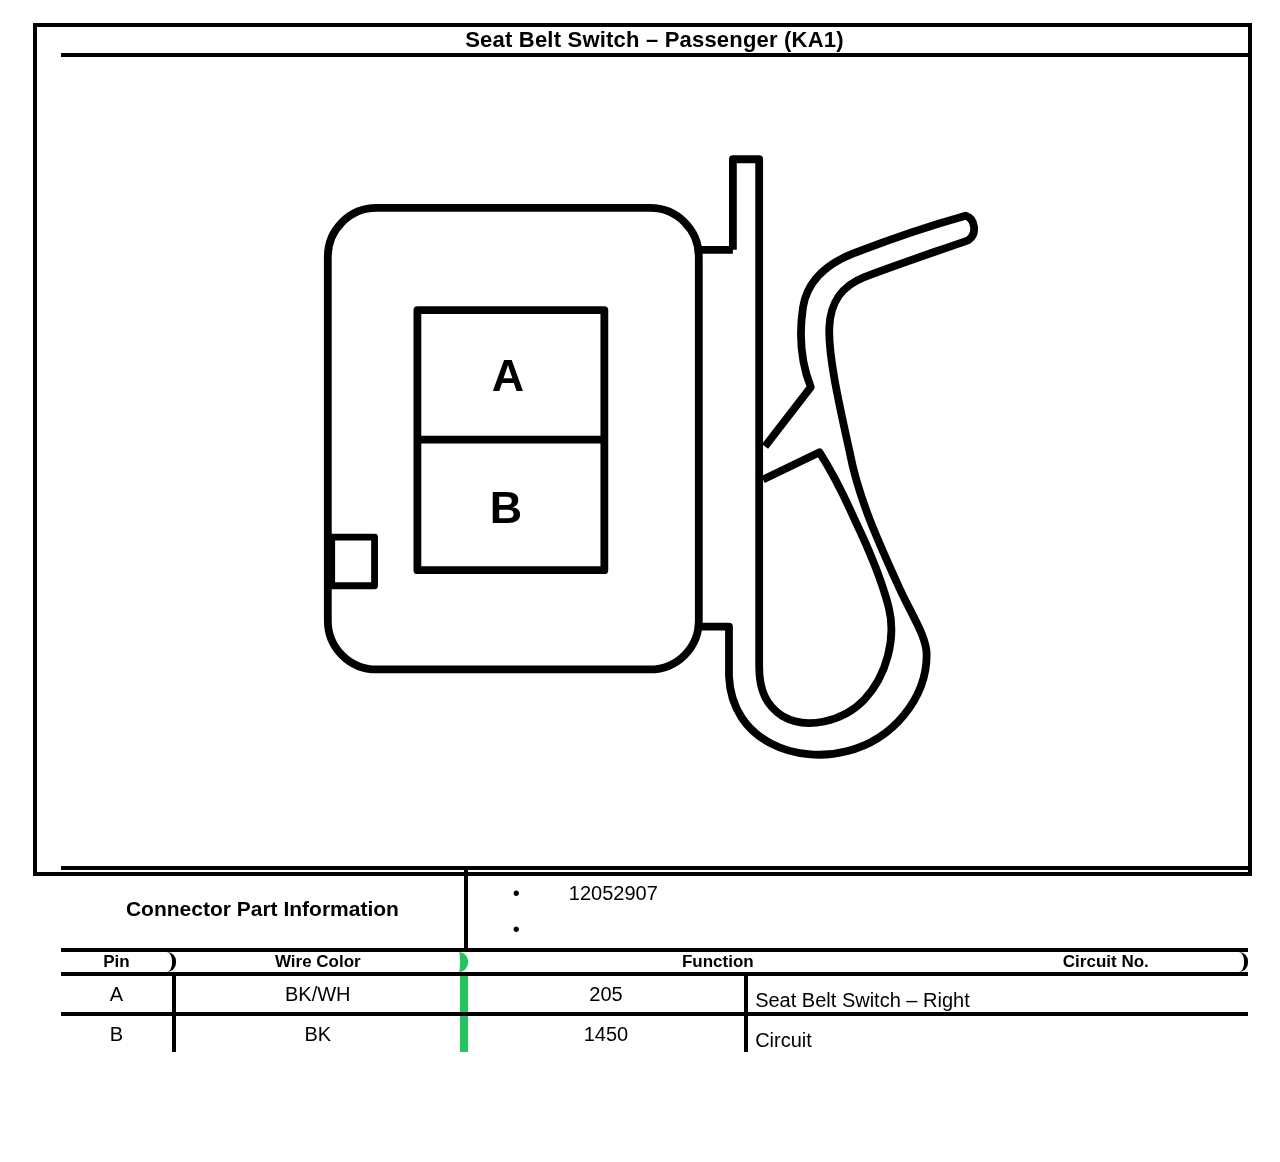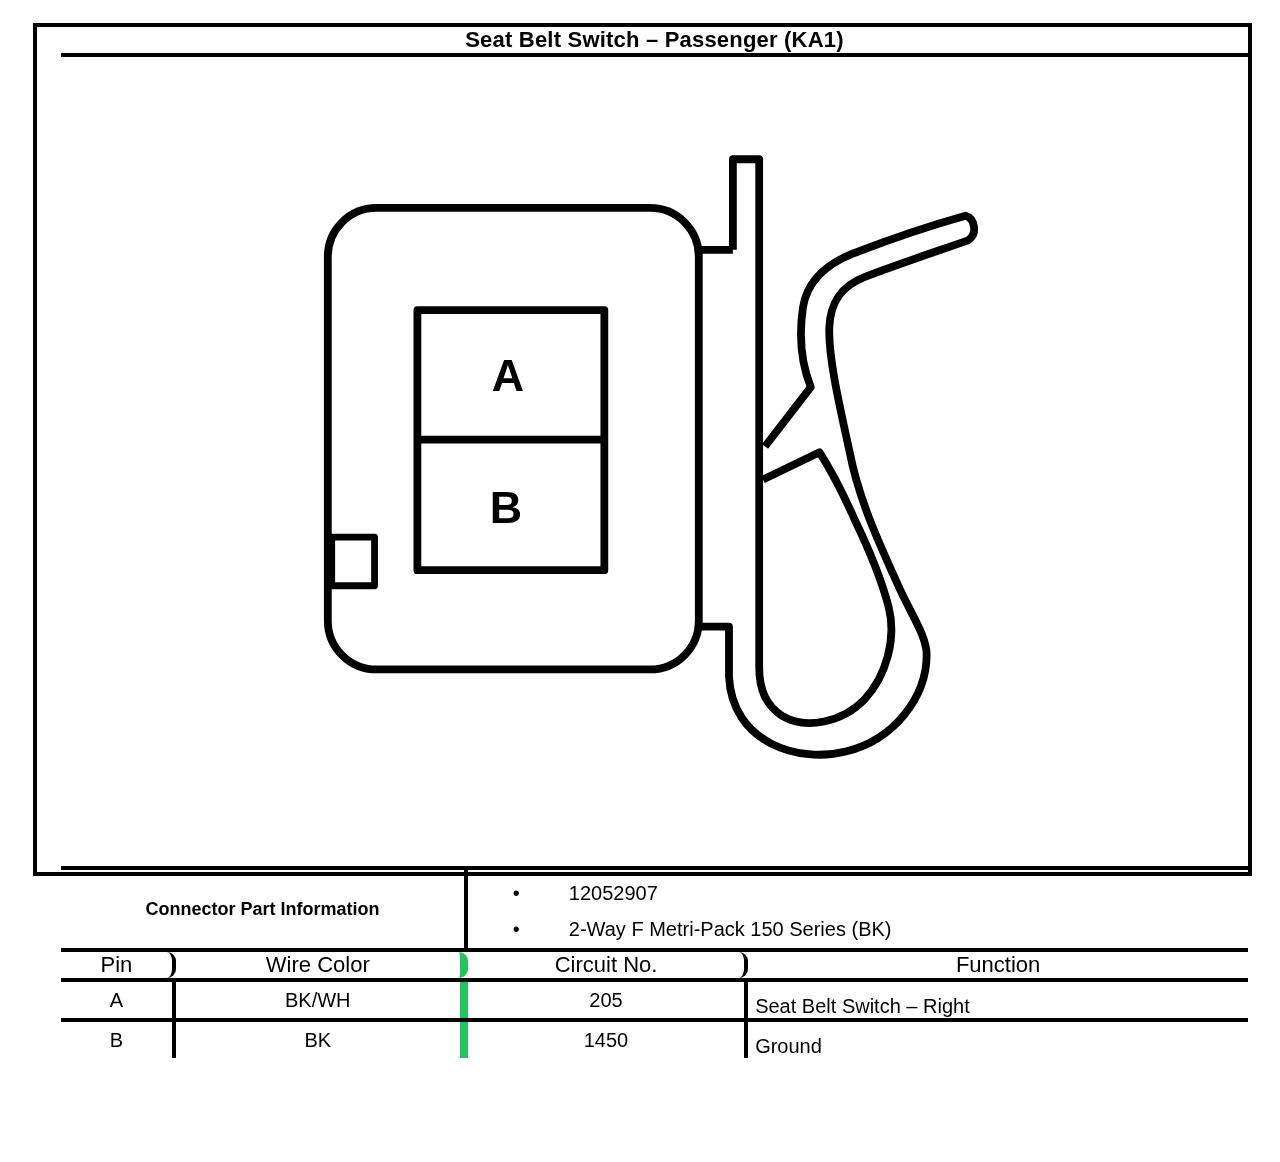--- a/index.html
+++ b/index.html
@@ -40,21 +40,21 @@
   }
   .diagram-row svg { width: 100%; height: 100%; display: block; }
 
   .cpi-row { height: 120px; border-bottom: 4px solid #000; }
   .cpi-left {
     width: 415px;
     border-right: 4px solid #000;
     display: flex; align-items: center; justify-content: center;
     text-align: center;
   }
-  .cpi-left span { font-weight: bold; font-size: 18px; }
+  .cpi-left span { font-weight: bold; font-size: 21px; }
   .cpi-right {
     width: 796px;
     padding-top: 6px;
     display: flex; flex-direction: column;
   }
   .bullet-line {
     display: flex;
     align-items: baseline;
     padding-left: 45px;
     height: 36px;
@@ -69,21 +69,21 @@
   .header-row { height: 44px; }
   .data-row { height: 41px; }
   .header-row, .data-row { border-bottom: 4px solid #000; }
   .data-row:last-child { border-bottom: none; }
 
   .cell {
     display: flex; align-items: center; justify-content: center;
     font-size: 20px;
     overflow: hidden; white-space: nowrap;
   }
-  .header-row .cell { font-weight: normal; font-size: 22px; border-radius: 9px; }
+  .header-row .cell { font-weight: bold; font-size: 17px; border-radius: 9px; }
   .col-pin   { width: 117px; border-right: 4px solid #000; }
   .col-wire  { width: 298px; border-right: 8px solid #22c55e; }
   .col-circ  { width: 286px; border-right: 4px solid #000; }
   .col-func  { width: 510px; }
   .data-row .col-func { justify-content: flex-start; padding-left: 7px; margin-top: 13px; }
 </style>
 </head>
 <body>
 
 <div id="frame">
@@ -135,39 +135,38 @@
     <div class="cpi-left">
       <span>Connector Part Information</span>
     </div>
     <div class="cpi-right">
       <div class="bullet-line">
         <span class="bullet">•</span>
         <span>12052907</span>
       </div>
       <div class="bullet-line">
         <span class="bullet">•</span>
-        <span>2-Way F Metri-Pack 150 Series (BK)</span>
       </div>
     </div>
   </div>
 
   <div class="row header-row">
     <div class="cell col-pin">Pin</div>
     <div class="cell col-wire">Wire Color</div>
+    <div class="cell col-func">Function</div>
     <div class="cell col-circ">Circuit No.</div>
-    <div class="cell col-func">Function</div>
   </div>
 
   <div class="row data-row">
     <div class="cell col-pin">A</div>
     <div class="cell col-wire">BK/WH</div>
     <div class="cell col-circ">205</div>
     <div class="cell col-func">Seat Belt Switch – Right</div>
   </div>
 
   <div class="row data-row">
     <div class="cell col-pin">B</div>
     <div class="cell col-wire">BK</div>
     <div class="cell col-circ">1450</div>
-    <div class="cell col-func">Ground</div>
+    <div class="cell col-func">Circuit</div>
   </div>
 
 </div>
 
 </body></html>

